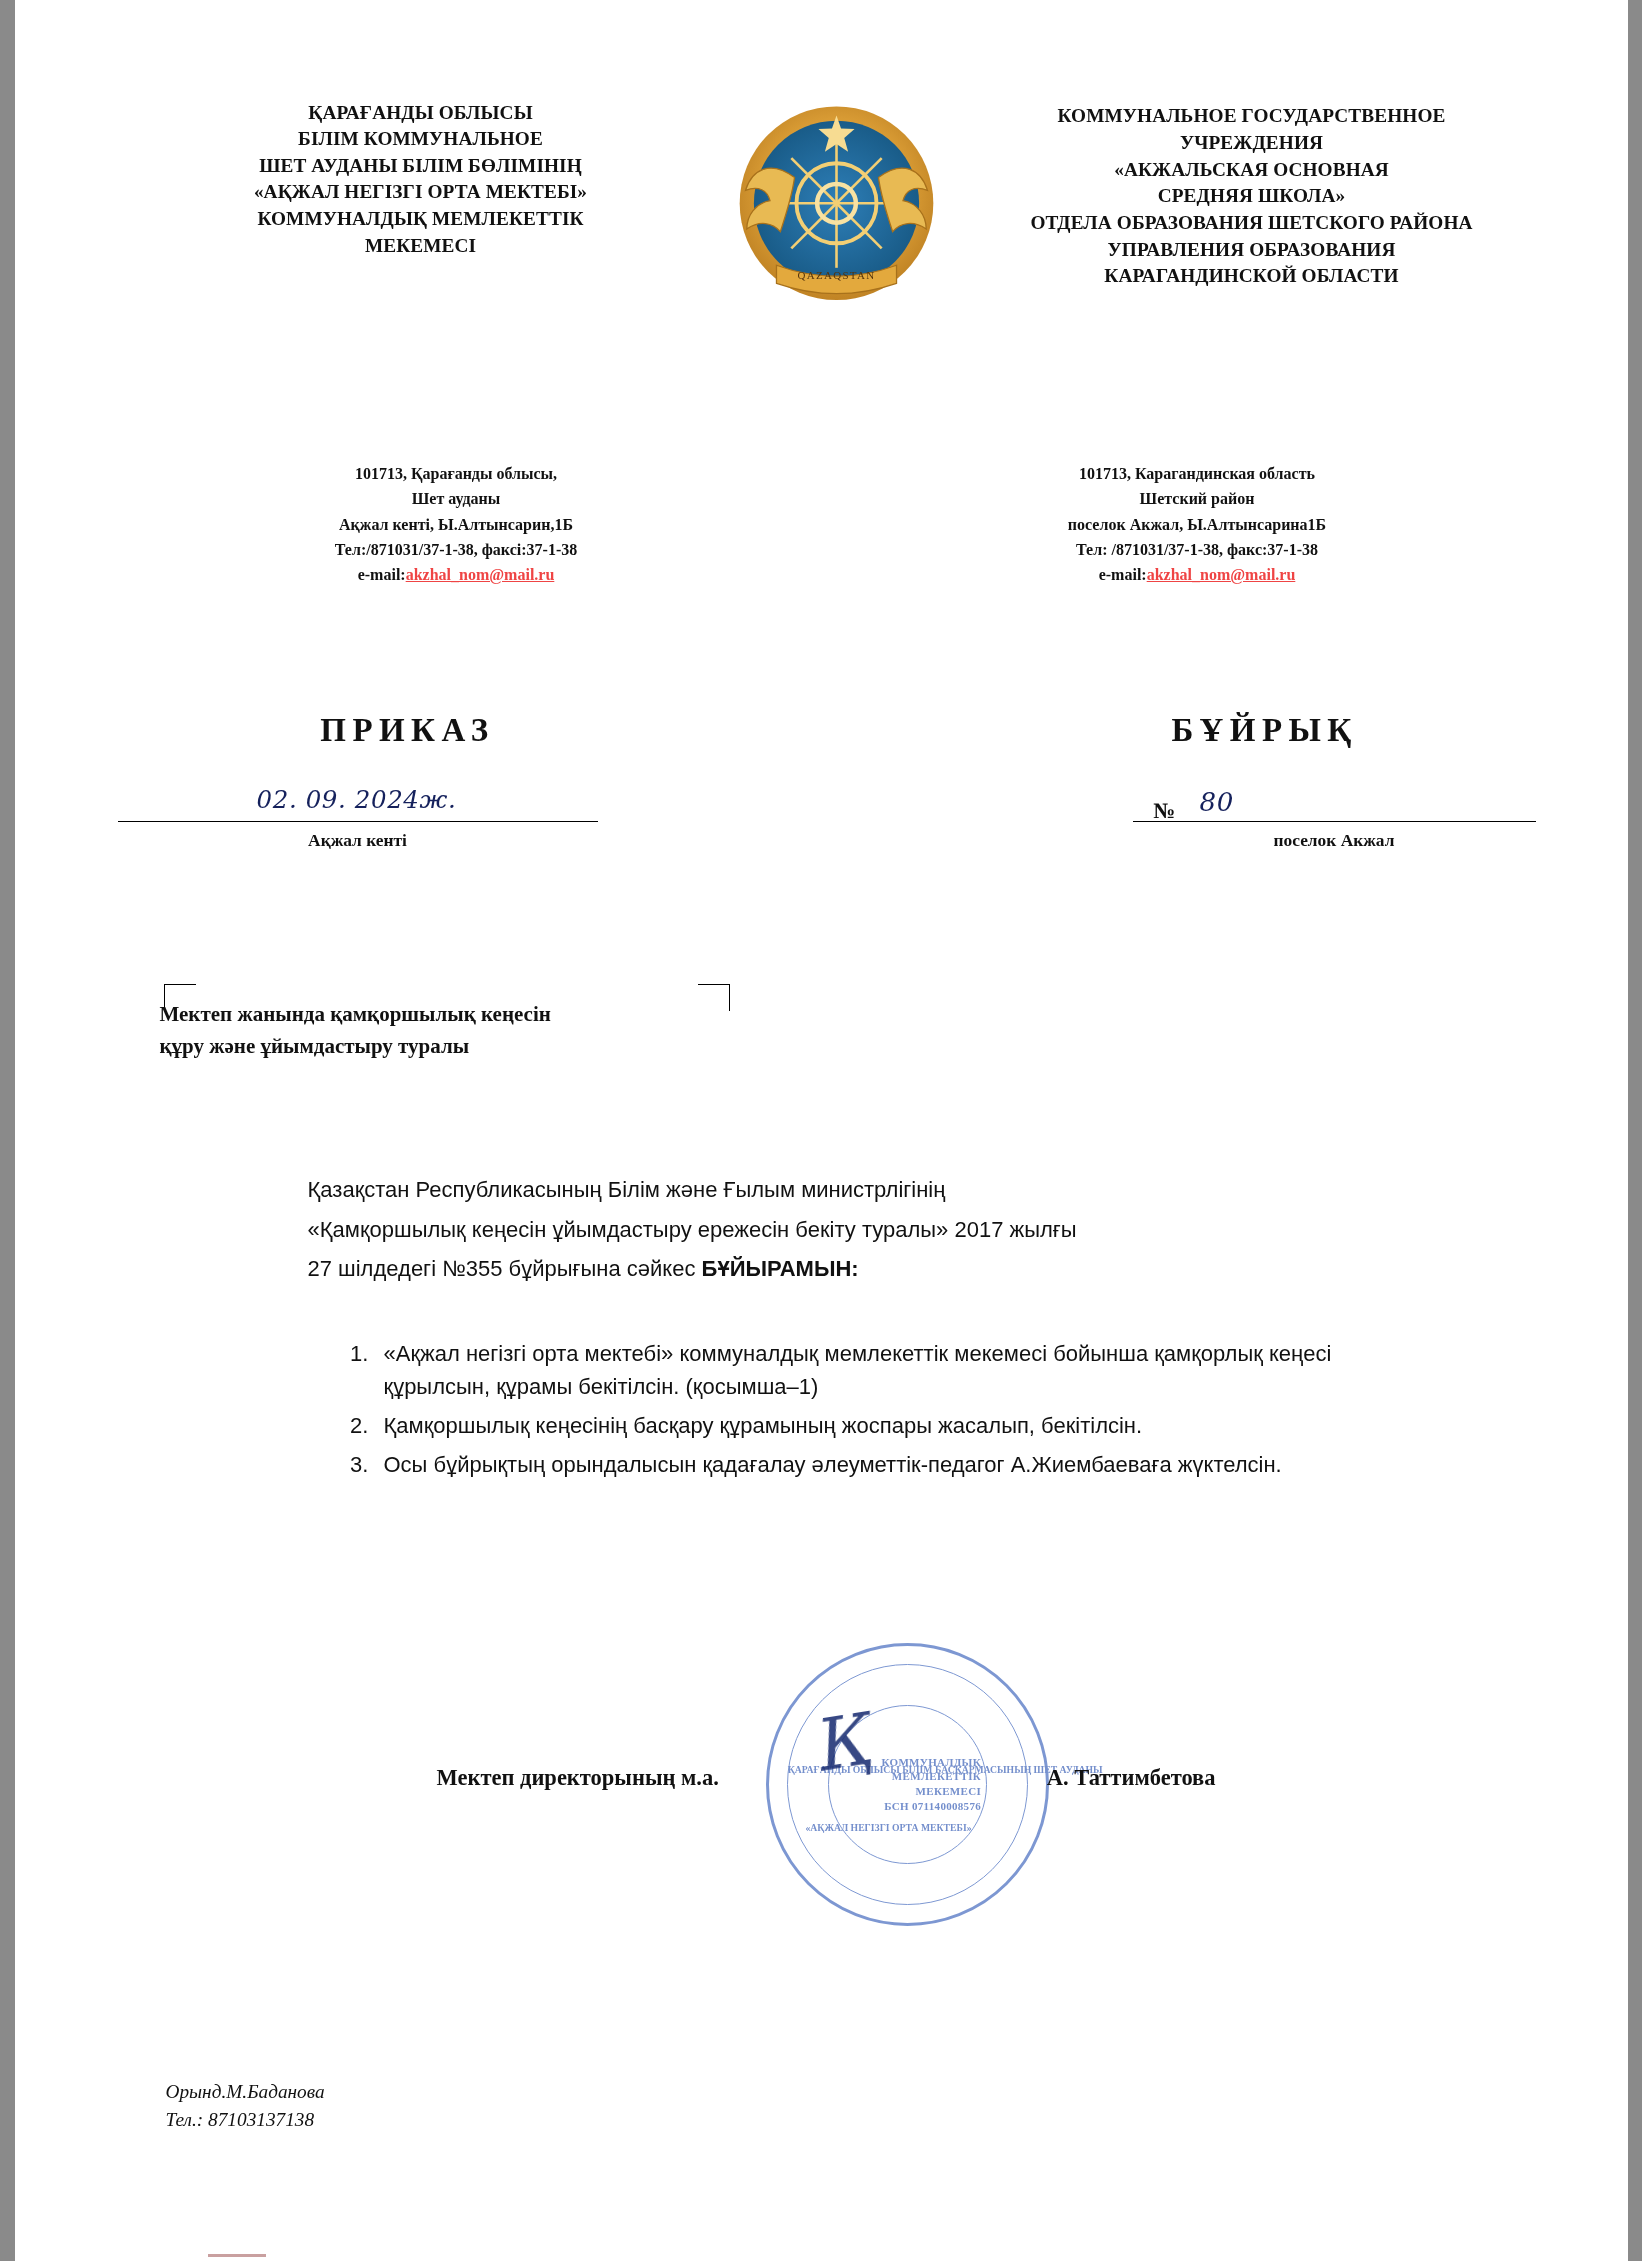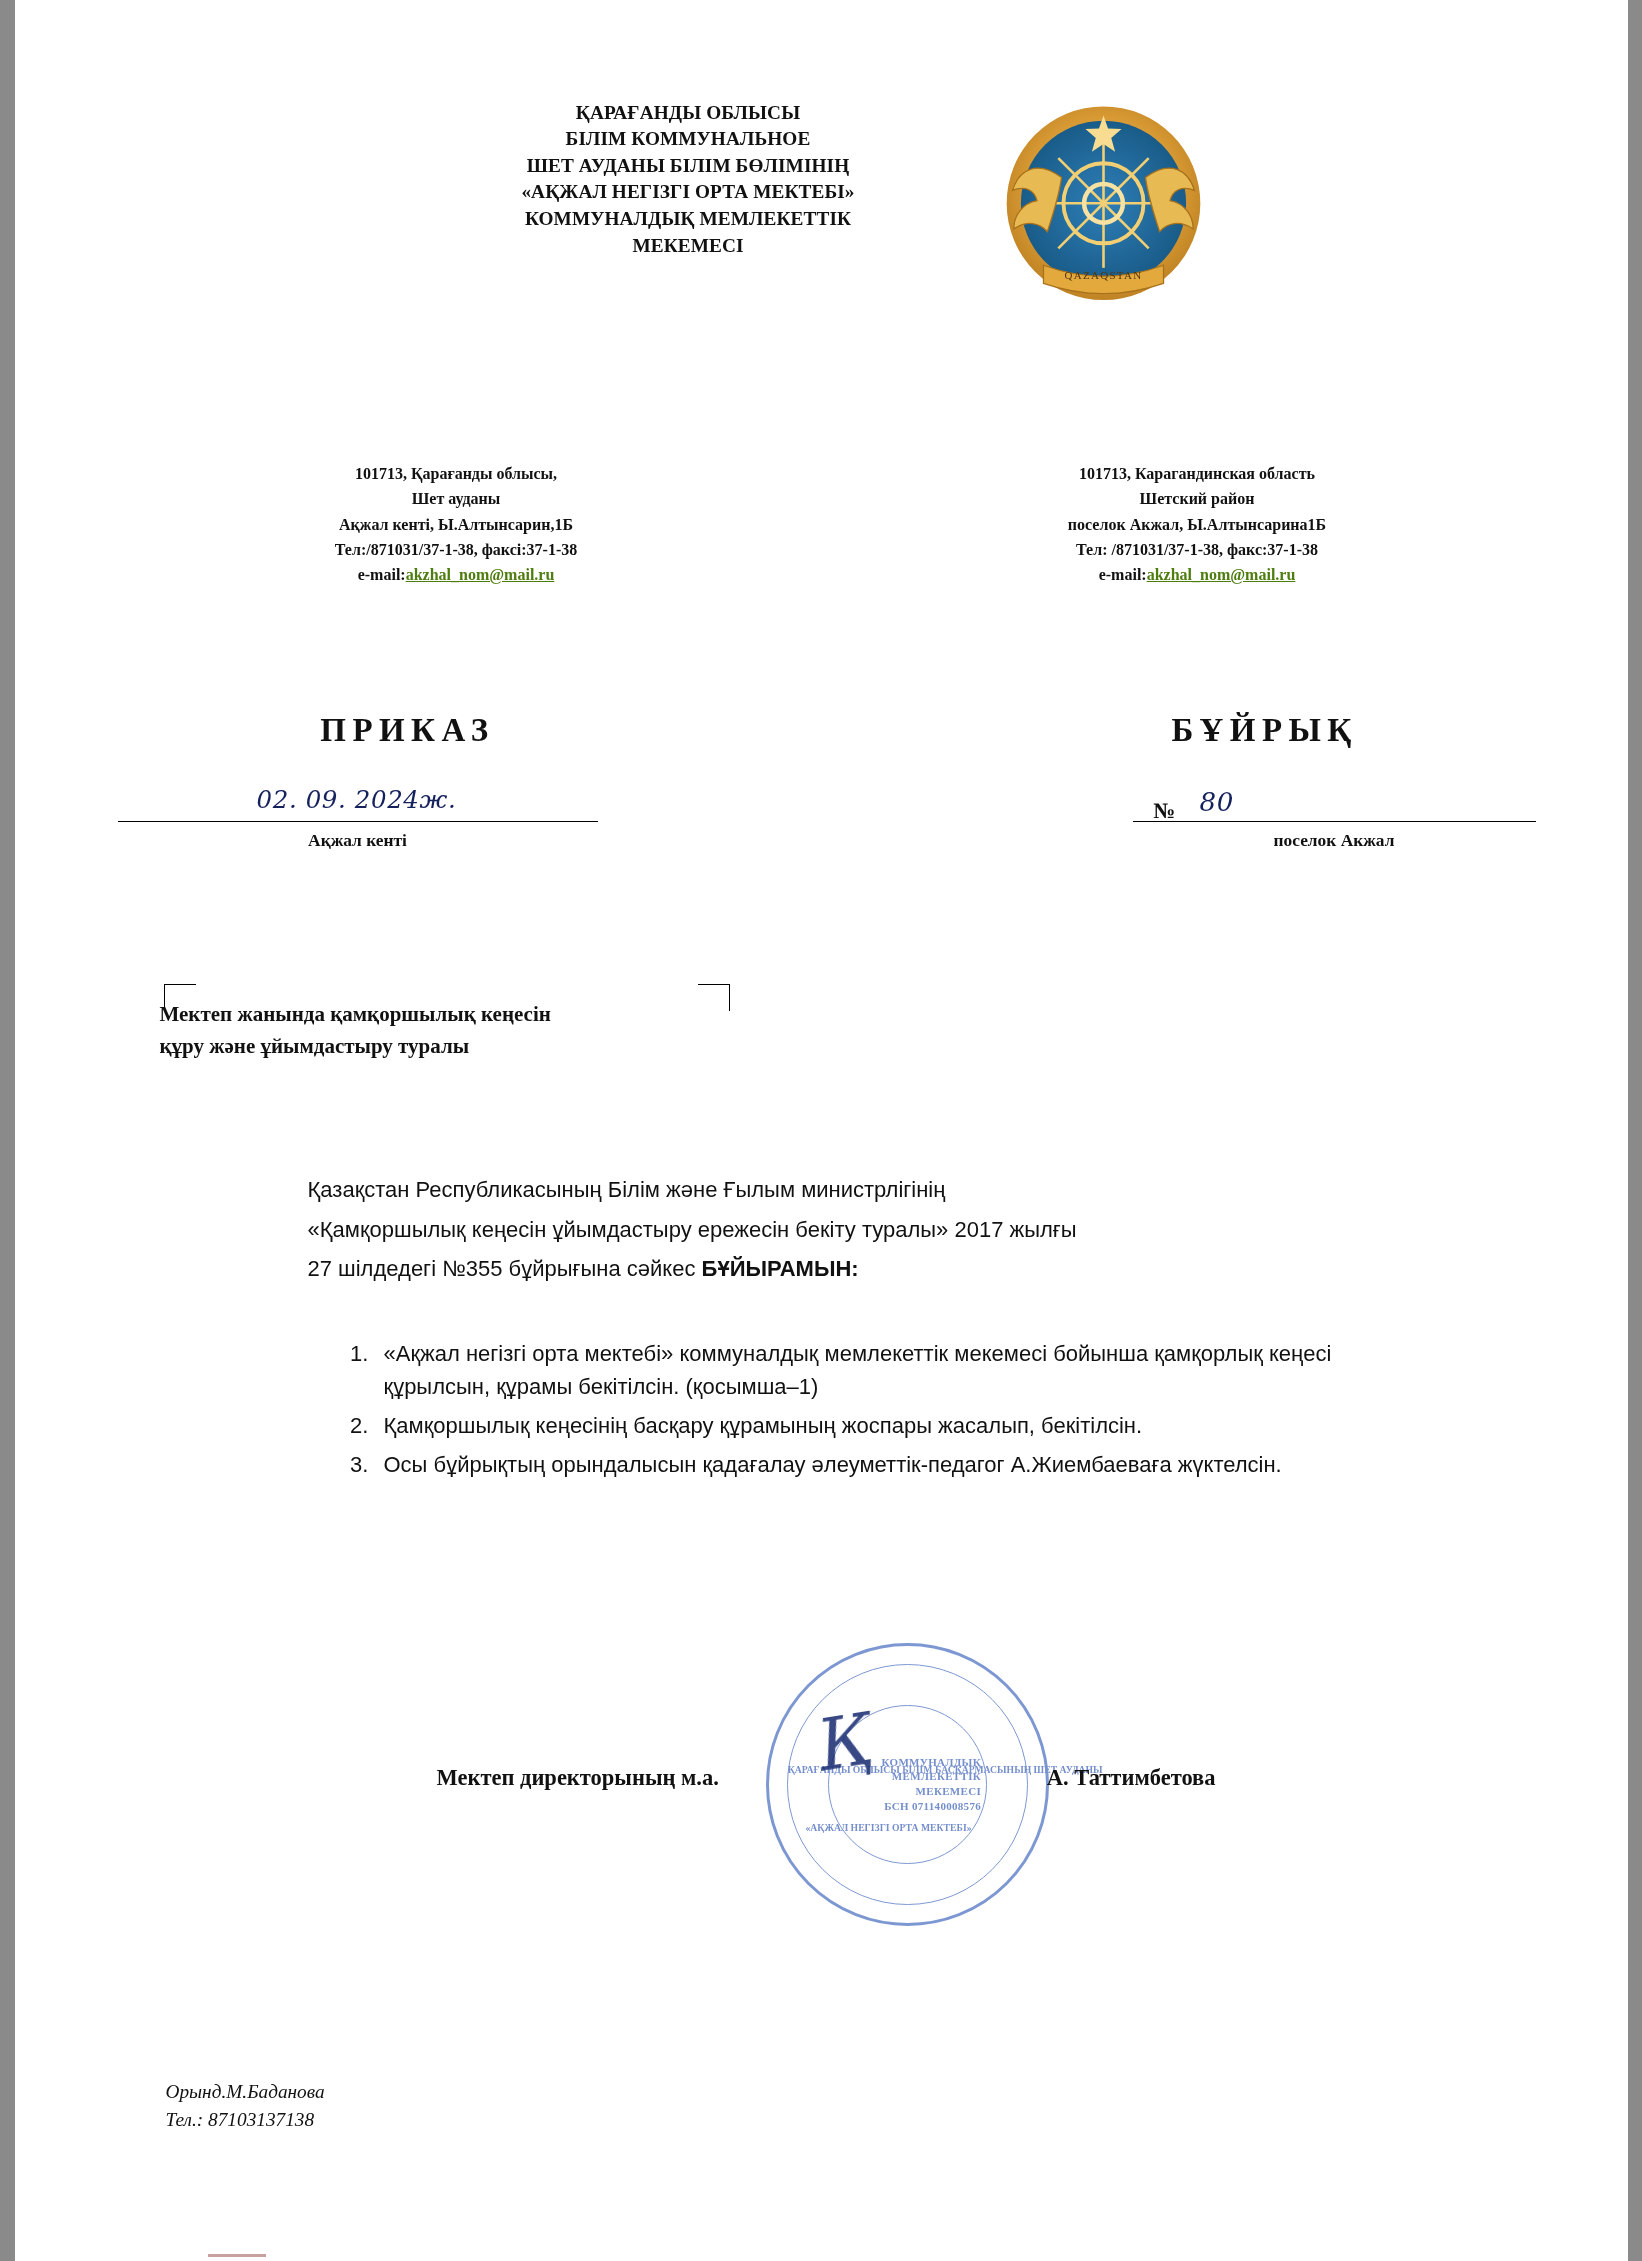--- a/index.html
+++ b/index.html
@@ -62,21 +62,21 @@
   .addr-col {
     width: 821px;
     text-align: center;
     font-size: 16px;
     line-height: 1.58;
     font-weight: bold;
   }
   .addr-col.left { padding-left: 71px; }
   .addr-col.right { padding-right: 90px; }
   .addr-col .mail a {
-    color: #4d7c0f;
+    color: #ef4444;
     text-decoration: underline;
   }
   
   .order-title {
     position: absolute;
     top: 712px;
     left: 0;
     width: 1643px;
     display: flex;
     flex-direction: row;
@@ -330,20 +330,29 @@
             <path d="M100 120 C62 92 34 108 24 140 C44 132 58 140 62 156 C40 160 26 178 26 200 C46 186 66 190 78 204 C86 180 96 150 100 120 Z"></path>
             <path d="M230 120 C268 92 296 108 306 140 C286 132 272 140 268 156 C290 160 304 178 304 200 C284 186 264 190 252 204 C244 180 234 150 230 120 Z"></path>
           </g>
 
           <path d="M72 256 q93 34 186 0 l0 28 q-93 32 -186 0 z" fill="#e3a93d" stroke="#a8711b" stroke-width="2"></path>
           <text x="165" y="278" text-anchor="middle" font-size="17" font-family="Liberation Serif, serif" fill="#54340c" letter-spacing="2">QAZAQSTAN</text>
         </svg>
       </div>
     </div>
 
+    <div class="header-col right">
+      <div>КОММУНАЛЬНОЕ ГОСУДАРСТВЕННОЕ</div>
+      <div>УЧРЕЖДЕНИЯ</div>
+      <div>«АКЖАЛЬСКАЯ ОСНОВНАЯ</div>
+      <div>СРЕДНЯЯ ШКОЛА»</div>
+      <div>ОТДЕЛА ОБРАЗОВАНИЯ ШЕТСКОГО РАЙОНА</div>
+      <div>УПРАВЛЕНИЯ ОБРАЗОВАНИЯ</div>
+      <div>КАРАГАНДИНСКОЙ ОБЛАСТИ</div>
+    </div>
   </div>
 
   <div class="addresses">
     <div class="addr-col left">
       <div>101713, Қарағанды облысы,</div>
       <div>Шет ауданы</div>
       <div>Ақжал кенті, Ы.Алтынсарин,1Б</div>
       <div>Тел:/871031/37-1-38, факсі:37-1-38</div>
       <div class="mail"><span>e-mail:</span><a href="#">akzhal_nom@mail.ru</a></div>
     </div>

